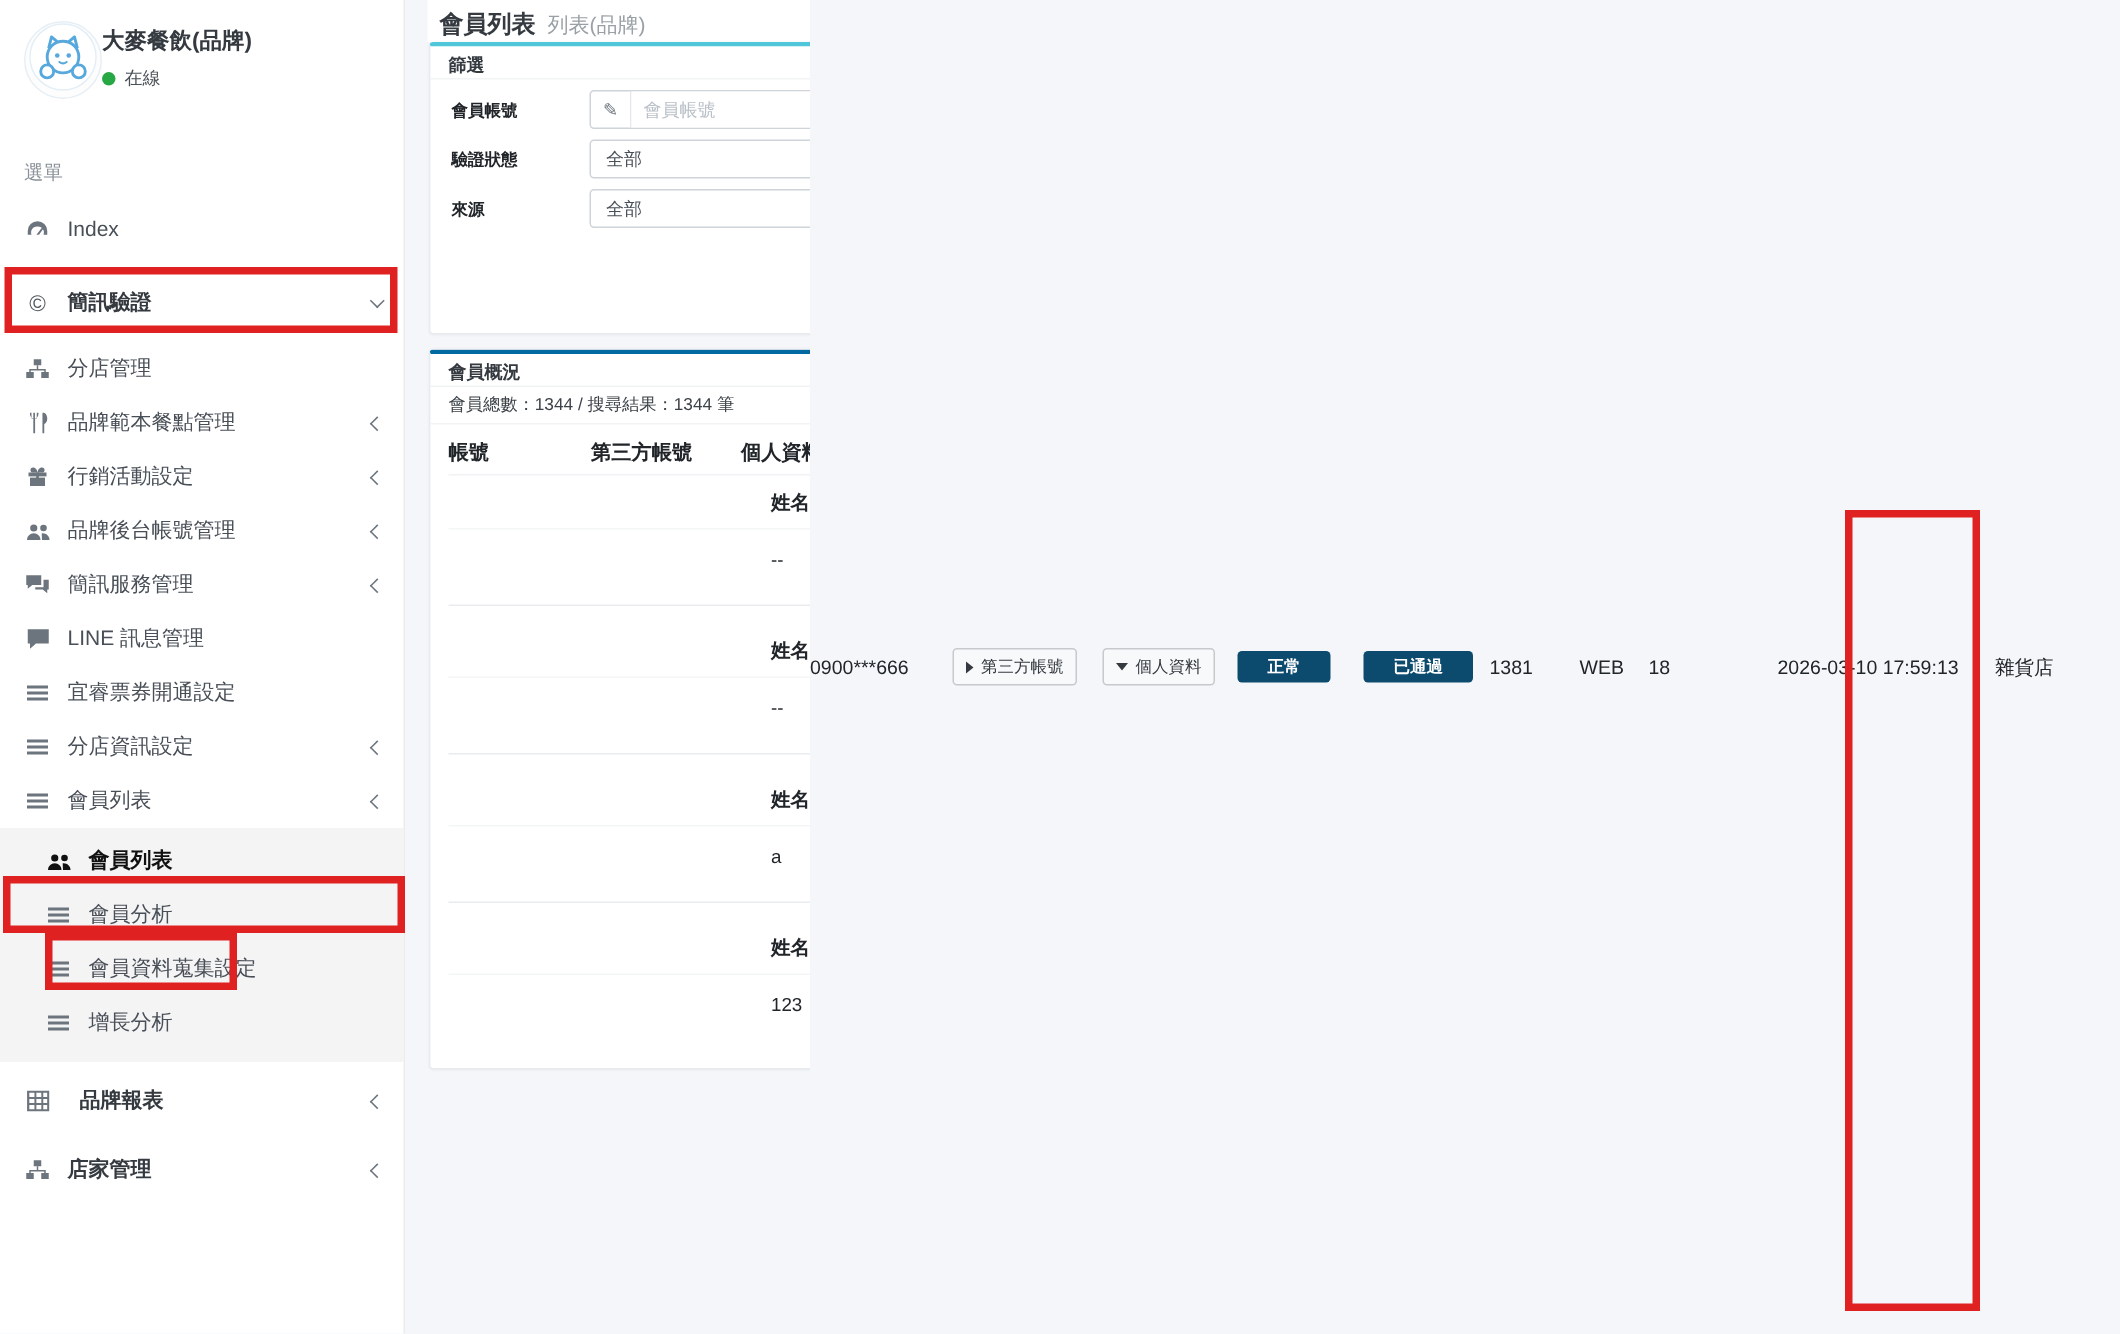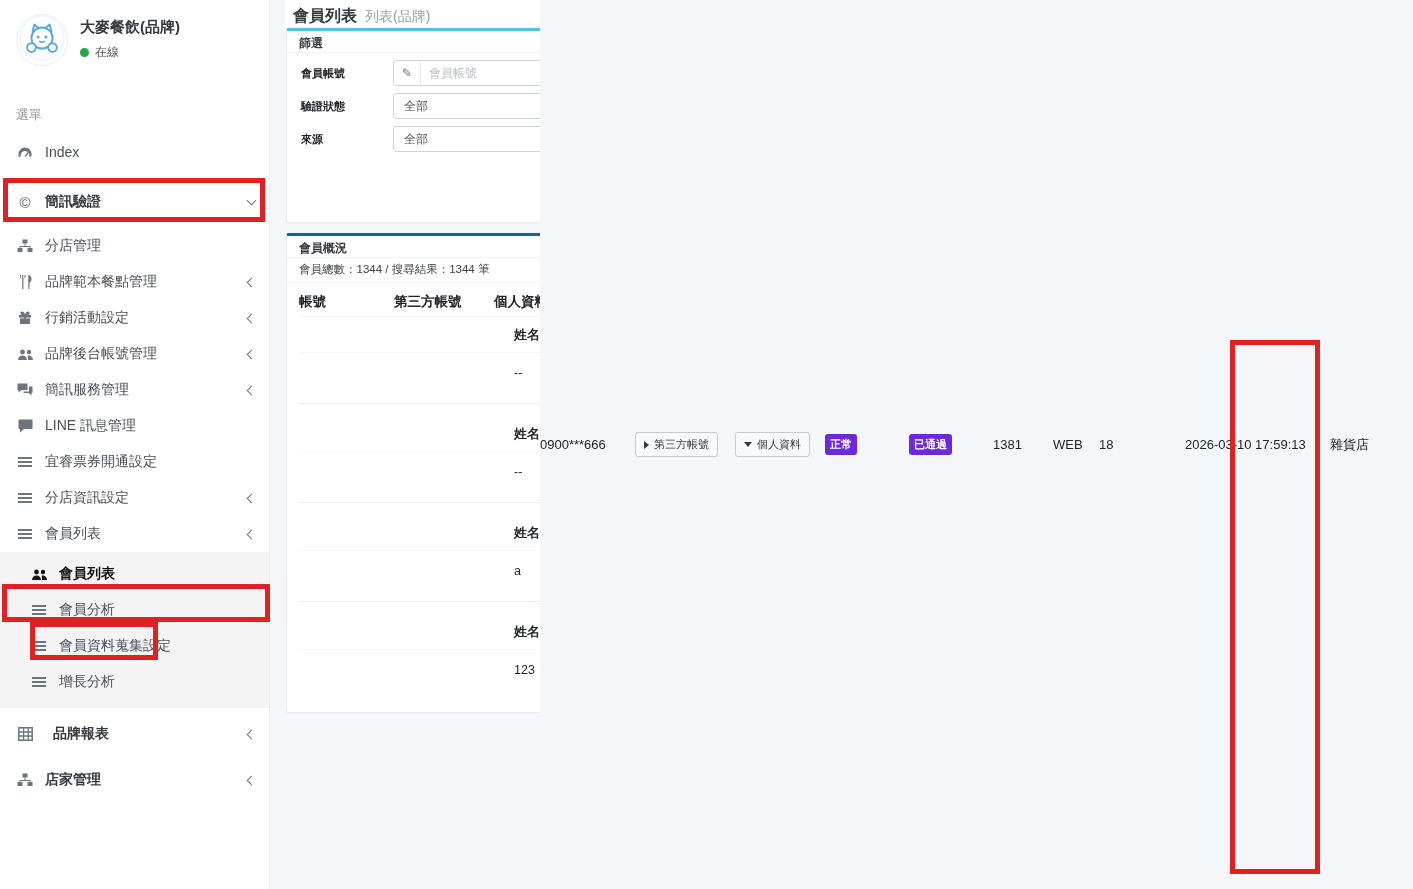--- a/index.html
+++ b/index.html
@@ -2,21 +2,21 @@
 <html><head>
 <meta charset="utf-8">
 <style>
   * { margin:0; padding:0; box-sizing:border-box; }
   html,body { width:1413px; height:889px; overflow:hidden; background:#f4f6f9;
     font-family:"Liberation Sans","DejaVu Sans",sans-serif; color:#212529; }
 
   
   .sidebar { position:absolute; left:0; top:0; width:270px; height:889px; background:#fff;
     border-right:1px solid #ececec; z-index:1; }
-  .brand { height:92px; padding:14px 12px 0 16px; display:flex; gap:12px; align-items:flex-start; }
+  .brand { height:92px; padding:14px 12px 0 16px; display:flex; align-items:flex-start; }
   .avatar { width:52px; height:52px; border-radius:50%; background:#fdfdfd; border:1px solid #e7eff6;
     display:flex; align-items:center; justify-content:center; flex:none; }
   .brand-name { font-size:15px; font-weight:700; color:#343a40; margin-top:4px; }
   .brand-status { font-size:12px; color:#495057; margin-top:7px; display:flex; align-items:center; gap:6px; }
   .dot { width:9px; height:9px; border-radius:50%; background:#28a745; display:inline-block; }
   .menu-label { padding:14px 16px 6px 16px; font-size:13px; color:#8a9199; }
   .menu { list-style:none; margin-top:4px; }
   .sitem { height:36px; padding:0 14px 0 16px; display:flex; align-items:center; gap:11px;
     font-size:14px; color:#494f57; cursor:pointer; }
   .sitem .slabel { flex:1; }
@@ -99,22 +99,22 @@
   .entry { border-bottom:1px solid #e9ecef; padding-bottom:10px; margin-bottom:12px; }
   .entry:last-child { border-bottom:0; }
   .trow.main { min-height:40px; font-size:13px; }
   .mini-btn { display:inline-flex; align-items:center; gap:5px; font-size:11px; color:#343a40;
     background:#f8f9fa; border:1px solid #c6cacd; border-radius:3px; padding:4px 8px; cursor:pointer;
     font-family:inherit; }
   .car-r { width:0; height:0; border-top:4px solid transparent; border-bottom:4px solid transparent;
     border-left:5px solid #343a40; display:inline-block; }
   .car-d { width:0; height:0; border-left:4px solid transparent; border-right:4px solid transparent;
     border-top:5px solid #343a40; display:inline-block; }
-  .badge { display:inline-block; background:#6d28d9; color:#fff; font-size:11px; font-weight:700;
-    padding:3px 5px; border-radius:3px; }
+  .badge { display:inline-block; background:#0c4a6e; color:#fff; font-size:11px; font-weight:700;
+    padding:3px 20px; border-radius:3px; }
   .srow { display:grid; grid-template-columns:215px 95px 50px 70px 86px 100px 82px 1fr 78px 78px; }
   .srow > div { padding-right:12px; }
   .srow.shead { min-height:36px; align-items:center; font-size:13px; font-weight:700; color:#212529;
     border-bottom:1px solid #f4f5f6; }
   .srow.svals { min-height:40px; align-items:center; font-size:12.5px; color:#212529;
     word-break:break-all; }
 
   
   .anno { position:absolute; border:5px solid #e02121; z-index:50; pointer-events:none; }
 </style>

